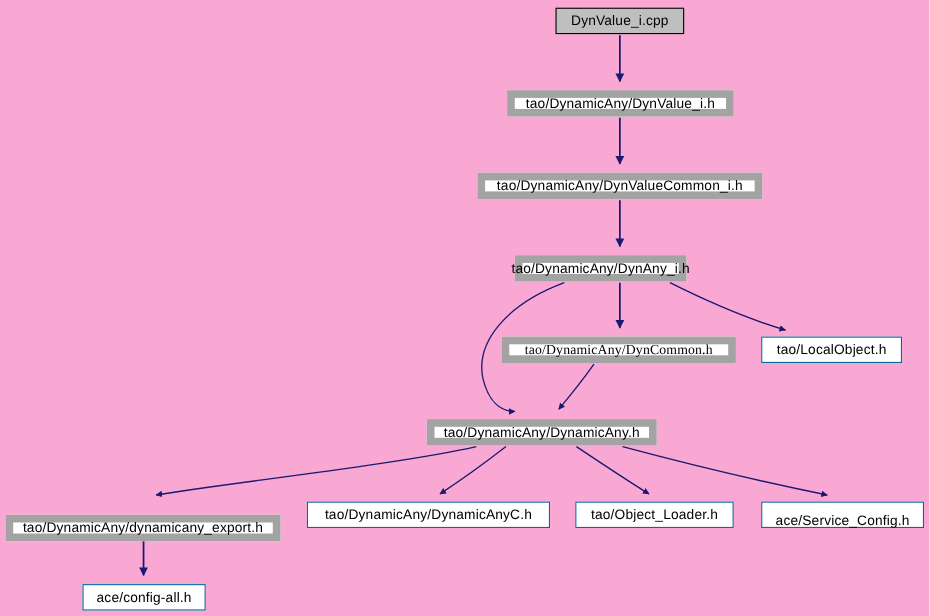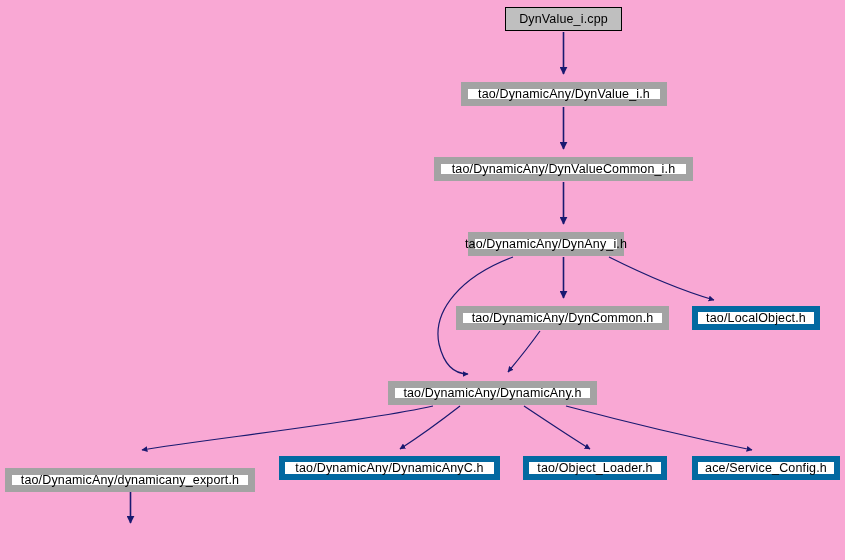--- a/index.html
+++ b/index.html
@@ -25,21 +25,21 @@
     pointer-events: none;
   }
   .gnode {
     position: absolute;
     box-sizing: border-box;
     display: flex;
     align-items: center;
     justify-content: center;
     white-space: nowrap;
     background: #ffffff;
-    border: 6px solid #0369a1;
+    border: 1px solid #0369a1;
     color: #000000;
     font-size: 12.5px;
     line-height: 1;
     letter-spacing: 0.15px;
     height: 24px;
   }
   .gnode.expanded {
     border: 7px solid #a3a3a3;
   }
   .gnode.root {
@@ -97,21 +97,21 @@
   </div>
 
   <div class="gnode expanded" style="left:434px; top:157px; width:259px;">
     <span class="gnode-label">tao/DynamicAny/DynValueCommon_i.h</span>
   </div>
 
   <div class="gnode expanded" style="left:468px; top:232px; width:156px;">
     <span class="gnode-label">tao/DynamicAny/DynAny_i.h</span>
   </div>
 
-  <div class="gnode expanded" style="left:456px; top:306px; width:213px;">
+  <div class="gnode expanded" style="left:456px; top:306px; width:213px;font-family:Liberation Serif, serif;">
     <span class="gnode-label">tao/DynamicAny/DynCommon.h</span>
   </div>
 
   <div class="gnode leaf" style="left:692px; top:306px; width:128px;">
     <span class="gnode-label">tao/LocalObject.h</span>
   </div>
 
   <div class="gnode expanded" style="left:388px; top:381px; width:209px;">
     <span class="gnode-label">tao/DynamicAny/DynamicAny.h</span>
   </div>
@@ -125,14 +125,17 @@
   </div>
 
   <div class="gnode leaf" style="left:279px; top:456px; width:221px;">
     <span class="gnode-label">tao/DynamicAny/DynamicAnyC.h</span>
   </div>
 
   <div class="gnode leaf" style="left:692px; top:456px; width:148px;align-items:flex-end;">
     <span class="gnode-label">ace/Service_Config.h</span>
   </div>
 
+  <div class="gnode leaf" style="left:75px; top:531px; width:112px;">
+    <span class="gnode-label">ace/config-all.h</span>
+  </div>
 
 </div>
 
 </body></html>

